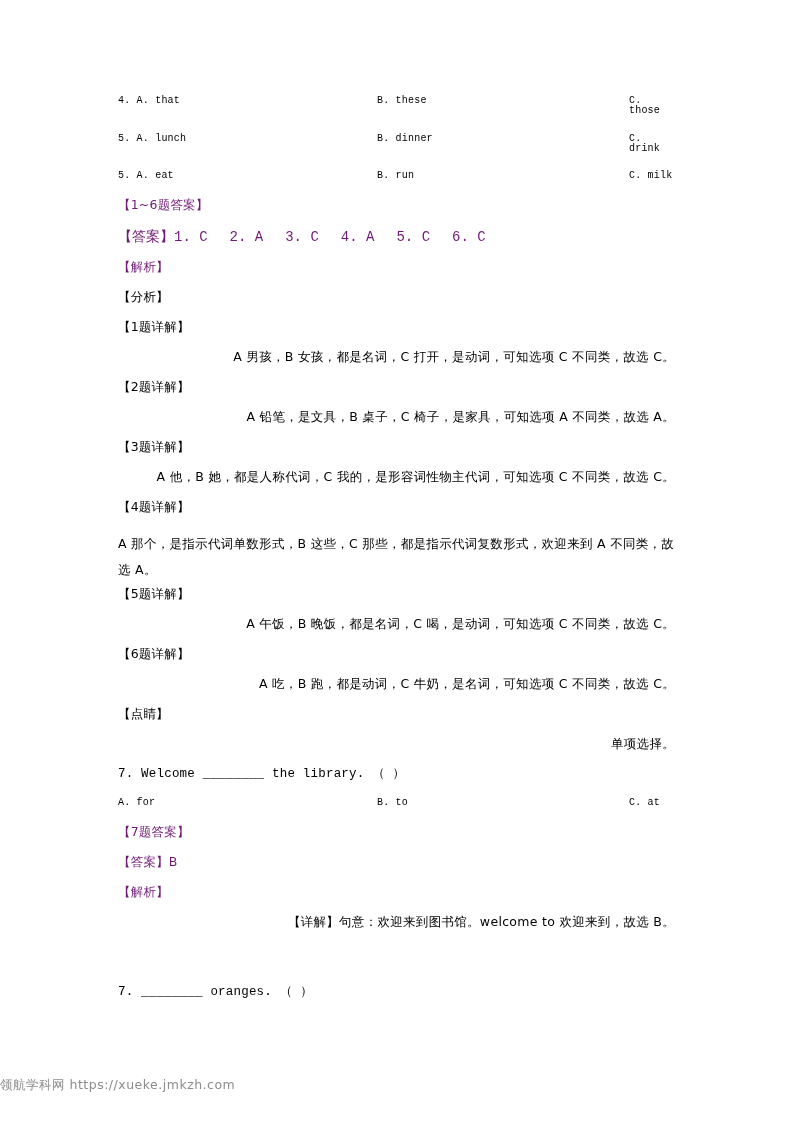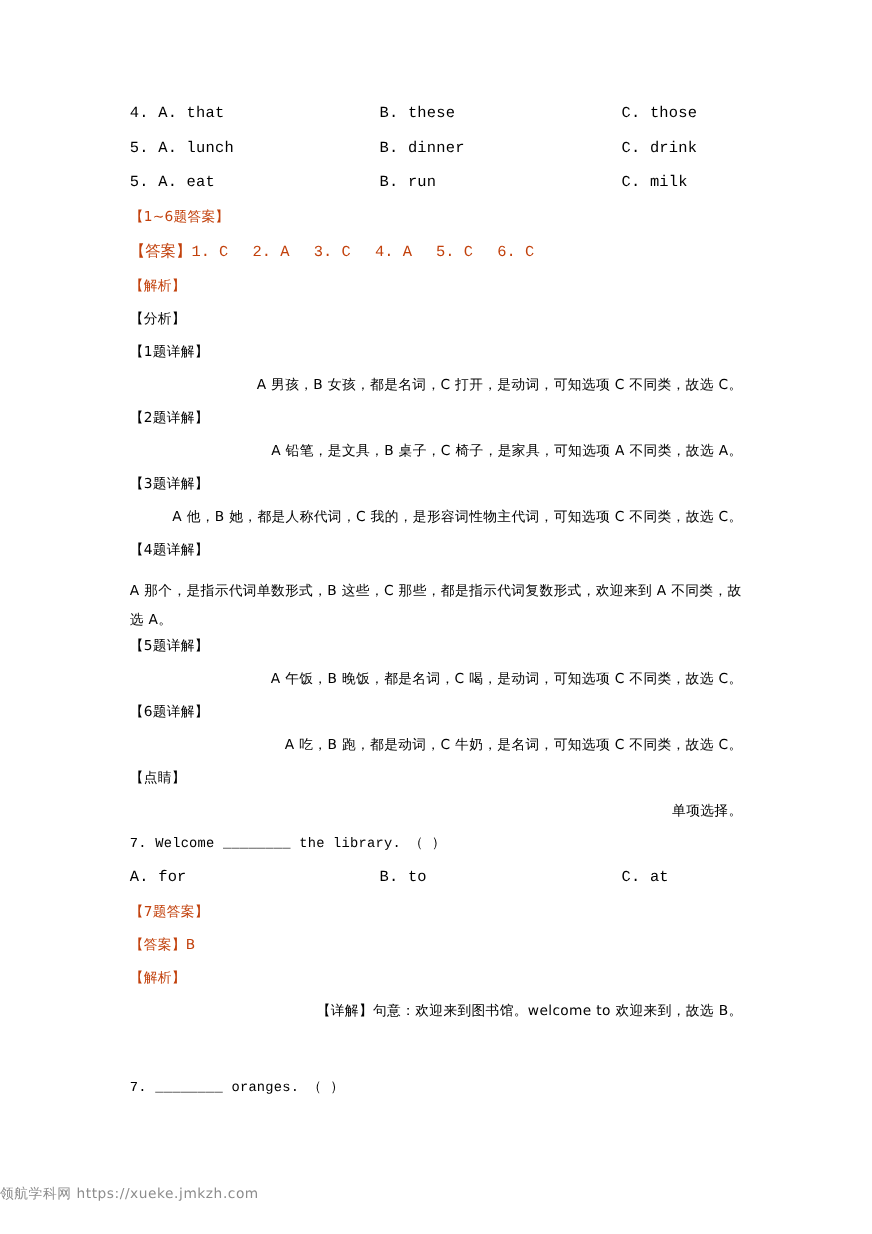--- a/index.html
+++ b/index.html
@@ -23,31 +23,32 @@
     padding: 96px 118px 0 118px;
   }
   .mono {
     font-family: "Liberation Mono", monospace;
   }
   .cn {
     font-family: "DejaVu Sans", sans-serif;
   }
   .row-choices {
     display: flex;
-    font-size: 14px;
+    font-size: 10px;
     line-height: 1;
     margin-bottom: 17.5px;
     letter-spacing: 0.2px;
+    gap: 32px;
   }
   .col-a { width: 227px; flex: 0 0 227px; }
   .col-b { width: 220px; flex: 0 0 220px; }
   .col-c { flex: 1 1 auto; }
 
   .blue {
-    color: #c2410c;
+    color: #701a75;
   }
   .line {
     font-size: 12.5px;
     line-height: 1;
     margin-bottom: 17.5px;
     letter-spacing: 0.2px;
   }
   .line-cn {
     font-size: 12.5px;
     line-height: 1;

